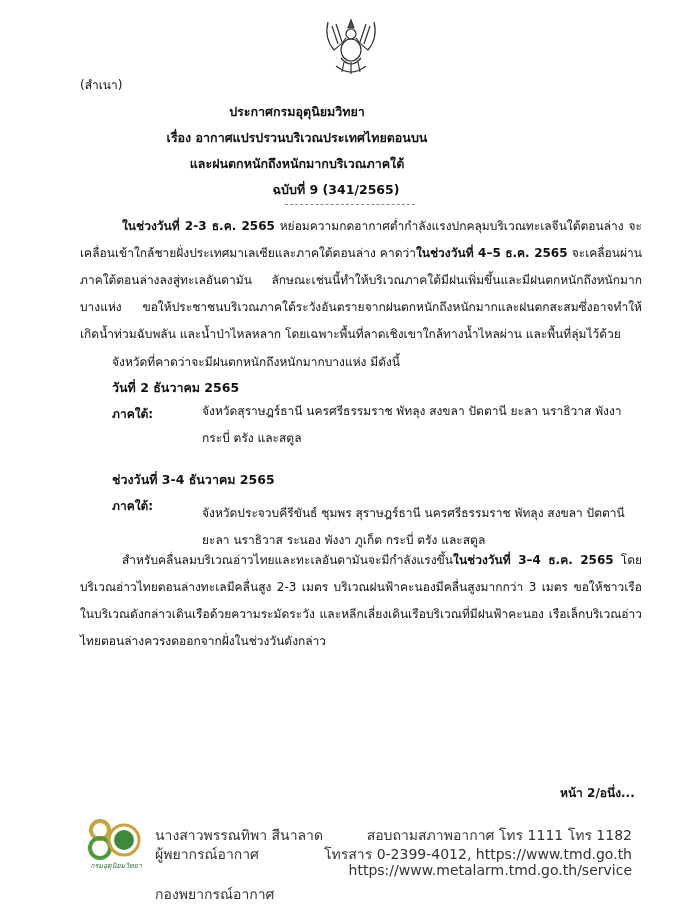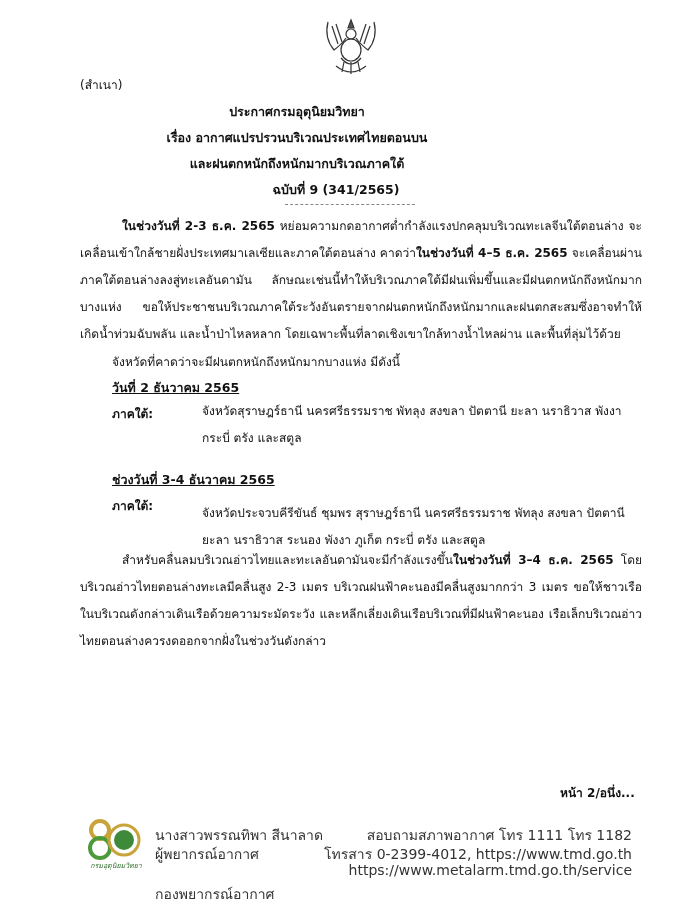--- a/index.html
+++ b/index.html
@@ -8,21 +8,21 @@
   .abs { position: absolute; }
   .emblem { left: 318px; top: 14px; width: 66px; height: 66px; }
   .copy-label { left: 80px; top: 75px; font-size: 12px; }
   .title { left: 0; width: 594px; text-align: center; font-weight: bold; font-size: 12.5px; }
   .t1 { top: 102px; } .t2 { top: 128px; } .t3 { top: 154px; } .t4 { top: 180px; margin-left: 39px; }
   .sep { left: 285px; top: 204px; width: 130px; border-top: 1px dashed #888; }
   .para { left: 80px; width: 562px; font-size: 12px; line-height: 27px; text-align: justify; }
   .para .indent { display: inline-block; width: 42px; }
   .p1 { top: 213px; }
   .p-intro { left: 112px; top: 352px; font-size: 12px; }
-  .day-head { left: 112px; font-size: 12.5px; font-weight: bold; text-decoration: underline; }
+  .day-head { left: 112px; font-size: 12.5px; font-weight: bold; }
   .d1 { top: 378px; } .d2 { top: 470px; text-align: center; }
   .region-label { left: 112px; font-weight: bold; font-size: 12px; }
   .r1 { top: 404px; } .r2 { top: 496px; }
   .provinces { left: 202px; width: 440px; font-size: 12px; line-height: 27px; }
   .pv1 { top: 398px; } .pv2 { top: 500px; }
   .p3 { top: 547px; }
   .page-next { left: 560px; top: 783px; font-weight: bold; font-size: 12px; }
   .logo { left: 80px; top: 816px; width: 72px; height: 58px; font-style: italic; }
   .sig { left: 155px; font-size: 14px; color: #333; text-align: right; }
   .s1 { top: 824px; } .s2 { top: 843px; } .s3 { top: 883px; }

